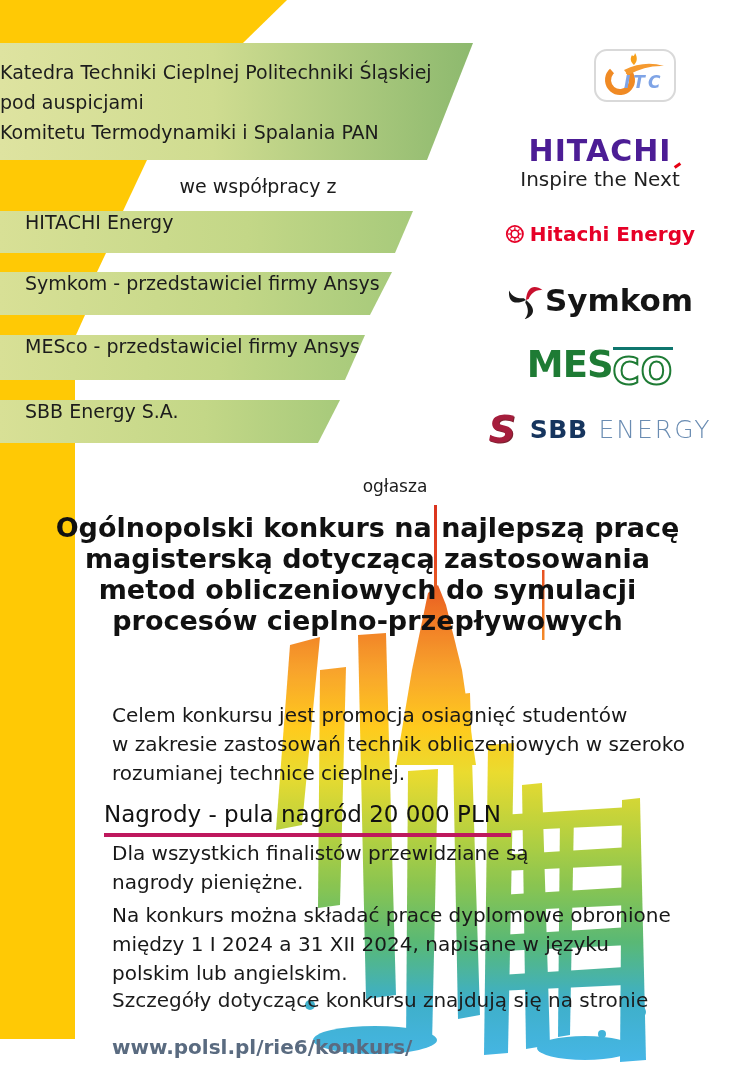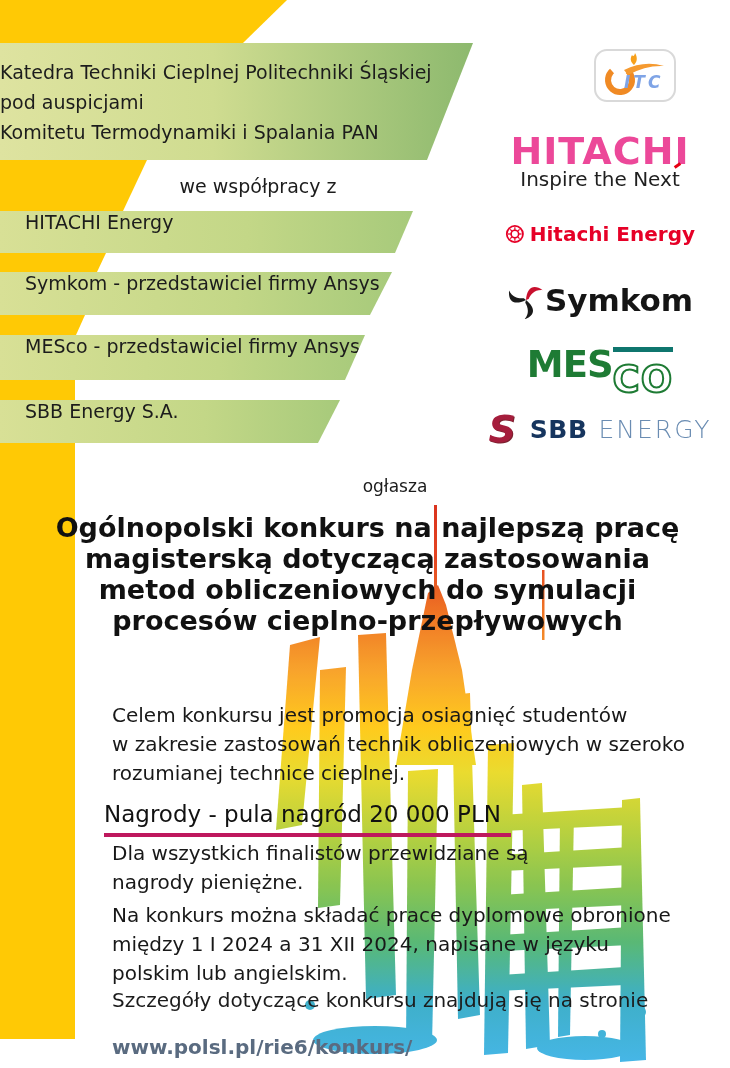--- a/index.html
+++ b/index.html
@@ -38,32 +38,32 @@
   #band-p2{top:335px;width:365px;height:45px;clip-path:polygon(0 0,365px 0,345px 45px,0 45px);}
   #band-p3{top:400px;width:340px;height:43px;clip-path:polygon(0 0,340px 0,318px 43px,0 43px);}
 
   #coop-row{left:75px;top:160px;width:366px;height:51px;z-index:3;
     display:flex;align-items:center;justify-content:center;font-size:19px;}
 
   
   .logo{z-index:4;}
   #logo-itc{left:594px;top:49px;width:82px;height:53px;}
   #logo-hitachi{left:505px;top:136px;width:190px;text-align:center;}
-  #hitachi-word{font-size:38px;font-weight:bold;letter-spacing:1px;color:#ec4899;line-height:30px;}
+  #hitachi-word{font-size:30px;font-weight:bold;letter-spacing:1px;color:#4c1d95;line-height:30px;}
   #hitachi-tag{position:relative;display:inline-block;font-size:20px;color:#1f1f1f;margin-top:1px;}
   #hitachi-tick{position:absolute;right:-1px;top:-3px;width:7px;height:3px;background:#E60012;transform:rotate(-35deg);}
   #logo-hienergy{left:505px;top:222px;width:190px;display:flex;align-items:center;justify-content:center;gap:5px;}
   #hienergy-text{font-size:20px;font-weight:bold;color:#E60027;white-space:nowrap;}
   #logo-symkom{left:505px;top:281px;width:190px;display:flex;align-items:center;justify-content:center;}
   #symkom-text{font-size:31px;font-weight:bold;color:#151515;}
   #logo-mesco{left:505px;top:346px;width:190px;display:flex;align-items:flex-start;justify-content:center;}
   #mesco-mes{font-size:37px;line-height:37px;font-weight:bold;color:#1E7B34;letter-spacing:-1px;}
   #mesco-co{font-size:37px;line-height:31px;font-weight:bold;letter-spacing:1px;
      color:transparent;-webkit-text-stroke:2px #1E7B34;
-     border-top:5px solid #0f766e;margin-top:1px;padding-top:12px;}
+     border-top:3px solid #0f766e;margin-top:1px;padding-top:6px;}
   #logo-sbb{left:505px;top:411px;width:190px;display:flex;align-items:center;justify-content:center;gap:7px;}
   #sbb-mark{font-size:38px;line-height:36px;font-weight:bold;font-style:italic;color:#A51D3C;
      text-shadow:1px 1px 0 #7d2230;}
   #sbb-divider{width:2px;height:34px;background:#16355E;}
   #sbb-name{font-size:25px;font-weight:bold;color:#16355E;letter-spacing:0.5px;}
   #sbb-suffix{font-size:25px;font-weight:300;color:#6A8CB2;letter-spacing:2px;margin-left:4px;}
 
   
   .txt{position:absolute;z-index:5;}
   #announce{left:75px;top:476px;width:640px;text-align:center;font-size:17px;}

